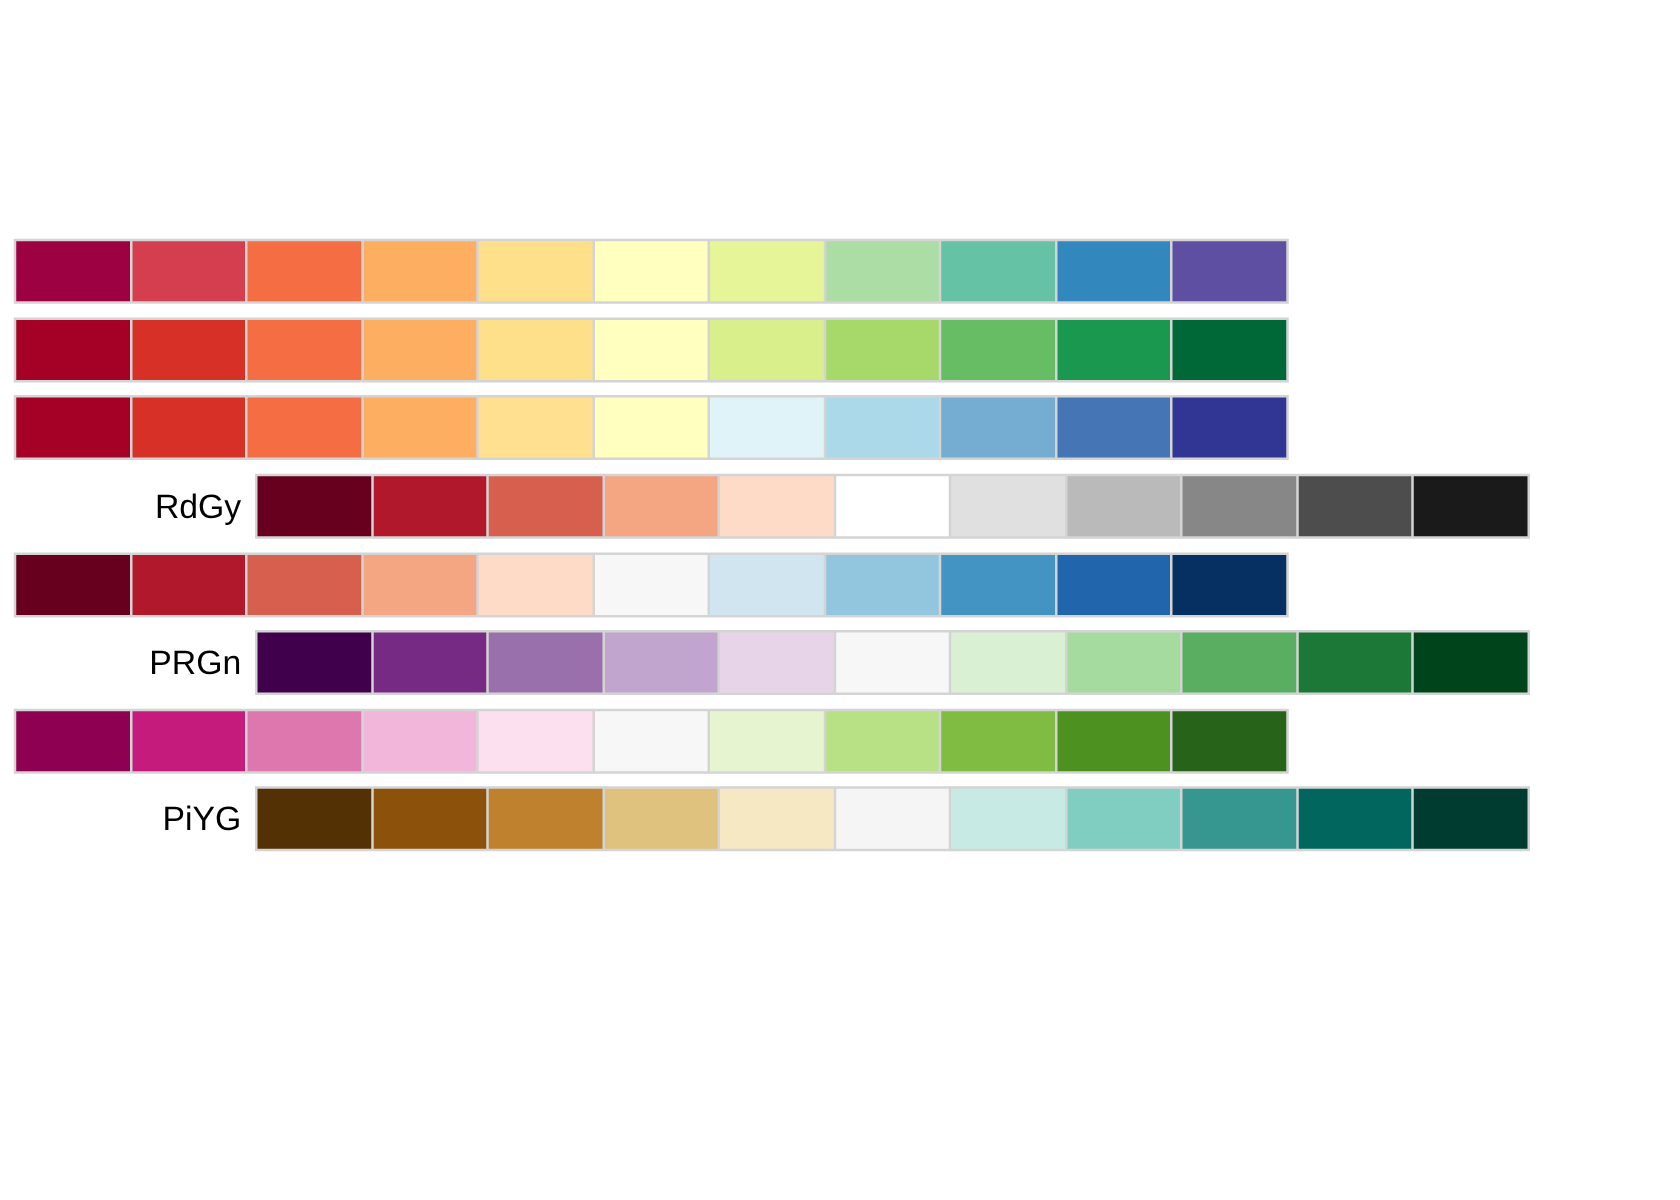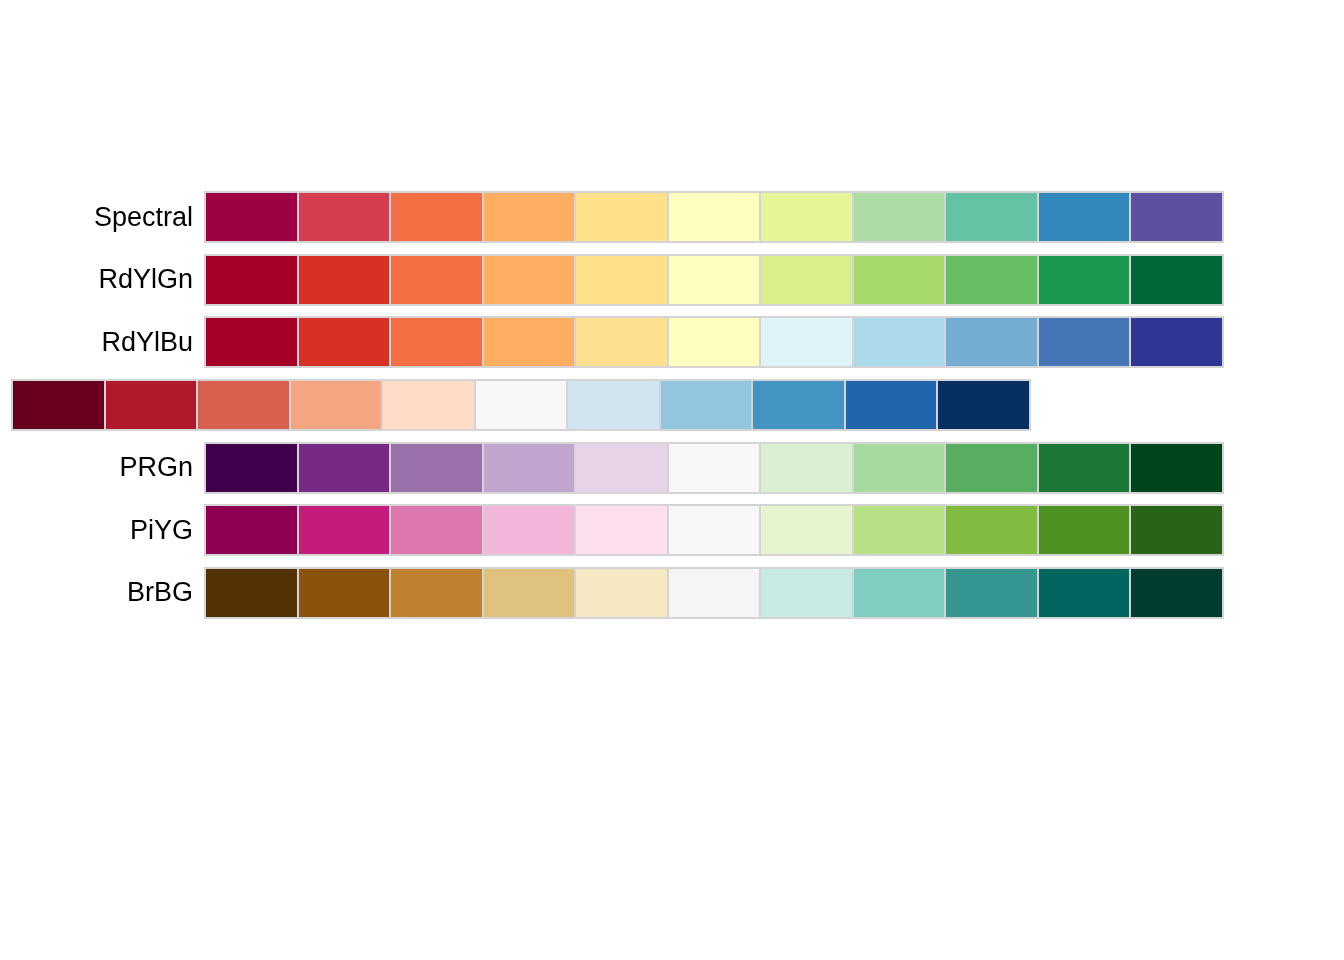--- a/index.html
+++ b/index.html
@@ -61,74 +61,89 @@
     flex: 1 1 0;
     height: 100%;
   }
 </style>
 </head>
 <body>
 
 <div id="figure">
   <div id="cmap-list">
       <div class="cmap-row">
-        <div class="cmap-label">Spectral</div>
         <div class="cmap-bar-wrap" style="background: rgb(212, 212, 212);">
           <div class="cmap-bar">
             <div class="swatch" title="Spectral 1: #9e0142" style="background: rgb(158, 1, 66);"></div>
             <div class="swatch" title="Spectral 2: #d53e4f" style="background: rgb(213, 62, 79);"></div>
             <div class="swatch" title="Spectral 3: #f46d43" style="background: rgb(244, 109, 67);"></div>
             <div class="swatch" title="Spectral 4: #fdae61" style="background: rgb(253, 174, 97);"></div>
             <div class="swatch" title="Spectral 5: #fee08b" style="background: rgb(254, 224, 139);"></div>
             <div class="swatch" title="Spectral 6: #ffffbf" style="background: rgb(255, 255, 191);"></div>
             <div class="swatch" title="Spectral 7: #e6f598" style="background: rgb(230, 245, 152);"></div>
             <div class="swatch" title="Spectral 8: #abdda4" style="background: rgb(171, 221, 164);"></div>
             <div class="swatch" title="Spectral 9: #66c2a5" style="background: rgb(102, 194, 165);"></div>
             <div class="swatch" title="Spectral 10: #3288bd" style="background: rgb(50, 136, 189);"></div>
             <div class="swatch" title="Spectral 11: #5e4fa2" style="background: rgb(94, 79, 162);"></div>
           </div>
         </div>
       </div>
       <div class="cmap-row">
-        <div class="cmap-label">RdYlGn</div>
         <div class="cmap-bar-wrap" style="background: rgb(212, 212, 212);">
           <div class="cmap-bar">
             <div class="swatch" title="RdYlGn 1: #a50026" style="background: rgb(165, 0, 38);"></div>
             <div class="swatch" title="RdYlGn 2: #d73027" style="background: rgb(215, 48, 39);"></div>
             <div class="swatch" title="RdYlGn 3: #f46d43" style="background: rgb(244, 109, 67);"></div>
             <div class="swatch" title="RdYlGn 4: #fdae61" style="background: rgb(253, 174, 97);"></div>
             <div class="swatch" title="RdYlGn 5: #fee08b" style="background: rgb(254, 224, 139);"></div>
             <div class="swatch" title="RdYlGn 6: #ffffbf" style="background: rgb(255, 255, 191);"></div>
             <div class="swatch" title="RdYlGn 7: #d9ef8b" style="background: rgb(217, 239, 139);"></div>
             <div class="swatch" title="RdYlGn 8: #a6d96a" style="background: rgb(166, 217, 106);"></div>
             <div class="swatch" title="RdYlGn 9: #66bd63" style="background: rgb(102, 189, 99);"></div>
             <div class="swatch" title="RdYlGn 10: #1a9850" style="background: rgb(26, 152, 80);"></div>
             <div class="swatch" title="RdYlGn 11: #006837" style="background: rgb(0, 104, 55);"></div>
           </div>
         </div>
       </div>
       <div class="cmap-row">
-        <div class="cmap-label">RdYlBu</div>
         <div class="cmap-bar-wrap" style="background: rgb(212, 212, 212);">
           <div class="cmap-bar">
             <div class="swatch" title="RdYlBu 1: #a50026" style="background: rgb(165, 0, 38);"></div>
             <div class="swatch" title="RdYlBu 2: #d73027" style="background: rgb(215, 48, 39);"></div>
             <div class="swatch" title="RdYlBu 3: #f46d43" style="background: rgb(244, 109, 67);"></div>
             <div class="swatch" title="RdYlBu 4: #fdae61" style="background: rgb(253, 174, 97);"></div>
             <div class="swatch" title="RdYlBu 5: #fee090" style="background: rgb(254, 224, 144);"></div>
             <div class="swatch" title="RdYlBu 6: #ffffbf" style="background: rgb(255, 255, 191);"></div>
             <div class="swatch" title="RdYlBu 7: #e0f3f8" style="background: rgb(224, 243, 248);"></div>
             <div class="swatch" title="RdYlBu 8: #abd9e9" style="background: rgb(171, 217, 233);"></div>
             <div class="swatch" title="RdYlBu 9: #74add1" style="background: rgb(116, 173, 209);"></div>
             <div class="swatch" title="RdYlBu 10: #4575b4" style="background: rgb(69, 117, 180);"></div>
             <div class="swatch" title="RdYlBu 11: #313695" style="background: rgb(49, 54, 149);"></div>
           </div>
         </div>
       </div>
       <div class="cmap-row">
+        <div class="cmap-label">RdGy</div>
+        <div class="cmap-bar-wrap" style="background: rgb(212, 212, 212);">
+          <div class="cmap-bar">
+            <div class="swatch" title="RdGy 1: #67001f" style="background: rgb(103, 0, 31);"></div>
+            <div class="swatch" title="RdGy 2: #b2182b" style="background: rgb(178, 24, 43);"></div>
+            <div class="swatch" title="RdGy 3: #d6604d" style="background: rgb(214, 96, 77);"></div>
+            <div class="swatch" title="RdGy 4: #f4a582" style="background: rgb(244, 165, 130);"></div>
+            <div class="swatch" title="RdGy 5: #fddbc7" style="background: rgb(253, 219, 199);"></div>
+            <div class="swatch" title="RdGy 6: #ffffff" style="background: rgb(255, 255, 255);"></div>
+            <div class="swatch" title="RdGy 7: #e0e0e0" style="background: rgb(224, 224, 224);"></div>
+            <div class="swatch" title="RdGy 8: #bababa" style="background: rgb(186, 186, 186);"></div>
+            <div class="swatch" title="RdGy 9: #878787" style="background: rgb(135, 135, 135);"></div>
+            <div class="swatch" title="RdGy 10: #4d4d4d" style="background: rgb(77, 77, 77);"></div>
+            <div class="swatch" title="RdGy 11: #1a1a1a" style="background: rgb(26, 26, 26);"></div>
+          </div>
+        </div>
+      </div>
+      <div class="cmap-row">
         <div class="cmap-bar-wrap" style="background: rgb(212, 212, 212);">
           <div class="cmap-bar">
             <div class="swatch" title="RdBu 1: #67001f" style="background: rgb(103, 0, 31);"></div>
             <div class="swatch" title="RdBu 2: #b2182b" style="background: rgb(178, 24, 43);"></div>
             <div class="swatch" title="RdBu 3: #d6604d" style="background: rgb(214, 96, 77);"></div>
             <div class="swatch" title="RdBu 4: #f4a582" style="background: rgb(244, 165, 130);"></div>
             <div class="swatch" title="RdBu 5: #fddbc7" style="background: rgb(253, 219, 199);"></div>
             <div class="swatch" title="RdBu 6: #f7f7f7" style="background: rgb(247, 247, 247);"></div>
             <div class="swatch" title="RdBu 7: #d1e5f0" style="background: rgb(209, 229, 240);"></div>
             <div class="swatch" title="RdBu 8: #92c5de" style="background: rgb(146, 197, 222);"></div>
@@ -150,39 +165,38 @@
             <div class="swatch" title="PRGn 6: #f7f7f7" style="background: rgb(247, 247, 247);"></div>
             <div class="swatch" title="PRGn 7: #d9f0d3" style="background: rgb(217, 240, 211);"></div>
             <div class="swatch" title="PRGn 8: #a6dba0" style="background: rgb(166, 219, 160);"></div>
             <div class="swatch" title="PRGn 9: #5aae61" style="background: rgb(90, 174, 97);"></div>
             <div class="swatch" title="PRGn 10: #1b7837" style="background: rgb(27, 120, 55);"></div>
             <div class="swatch" title="PRGn 11: #00441b" style="background: rgb(0, 68, 27);"></div>
           </div>
         </div>
       </div>
       <div class="cmap-row">
-        <div class="cmap-label">PiYG</div>
         <div class="cmap-bar-wrap" style="background: rgb(212, 212, 212);">
           <div class="cmap-bar">
             <div class="swatch" title="PiYG 1: #8e0152" style="background: rgb(142, 1, 82);"></div>
             <div class="swatch" title="PiYG 2: #c51b7d" style="background: rgb(197, 27, 125);"></div>
             <div class="swatch" title="PiYG 3: #de77ae" style="background: rgb(222, 119, 174);"></div>
             <div class="swatch" title="PiYG 4: #f1b6da" style="background: rgb(241, 182, 218);"></div>
             <div class="swatch" title="PiYG 5: #fde0ef" style="background: rgb(253, 224, 239);"></div>
             <div class="swatch" title="PiYG 6: #f7f7f7" style="background: rgb(247, 247, 247);"></div>
             <div class="swatch" title="PiYG 7: #e6f5d0" style="background: rgb(230, 245, 208);"></div>
             <div class="swatch" title="PiYG 8: #b8e186" style="background: rgb(184, 225, 134);"></div>
             <div class="swatch" title="PiYG 9: #7fbc41" style="background: rgb(127, 188, 65);"></div>
             <div class="swatch" title="PiYG 10: #4d9221" style="background: rgb(77, 146, 33);"></div>
             <div class="swatch" title="PiYG 11: #276419" style="background: rgb(39, 100, 25);"></div>
           </div>
         </div>
       </div>
       <div class="cmap-row">
-        <div class="cmap-label">BrBG</div>
+        <div class="cmap-label">PiYG</div>
         <div class="cmap-bar-wrap" style="background: rgb(212, 212, 212);">
           <div class="cmap-bar">
             <div class="swatch" title="BrBG 1: #543005" style="background: rgb(84, 48, 5);"></div>
             <div class="swatch" title="BrBG 2: #8c510a" style="background: rgb(140, 81, 10);"></div>
             <div class="swatch" title="BrBG 3: #bf812d" style="background: rgb(191, 129, 45);"></div>
             <div class="swatch" title="BrBG 4: #dfc27d" style="background: rgb(223, 194, 125);"></div>
             <div class="swatch" title="BrBG 5: #f6e8c3" style="background: rgb(246, 232, 195);"></div>
             <div class="swatch" title="BrBG 6: #f5f5f5" style="background: rgb(245, 245, 245);"></div>
             <div class="swatch" title="BrBG 7: #c7eae5" style="background: rgb(199, 234, 229);"></div>
             <div class="swatch" title="BrBG 8: #80cdc1" style="background: rgb(128, 205, 193);"></div>

